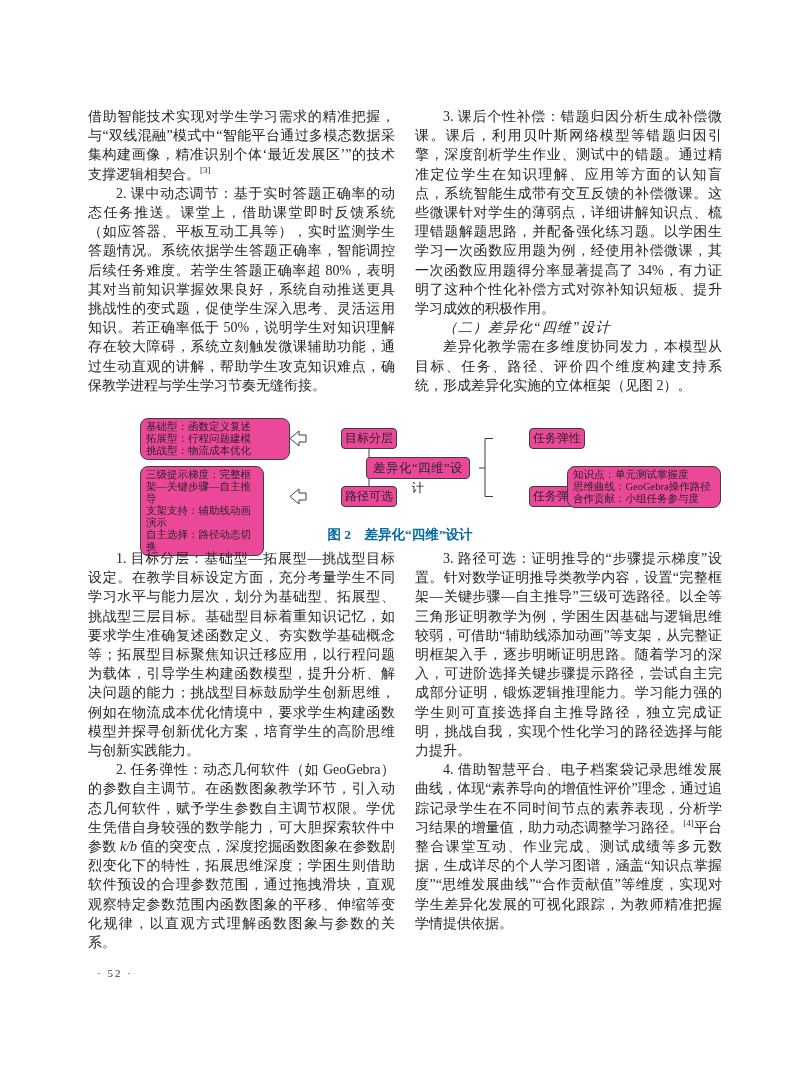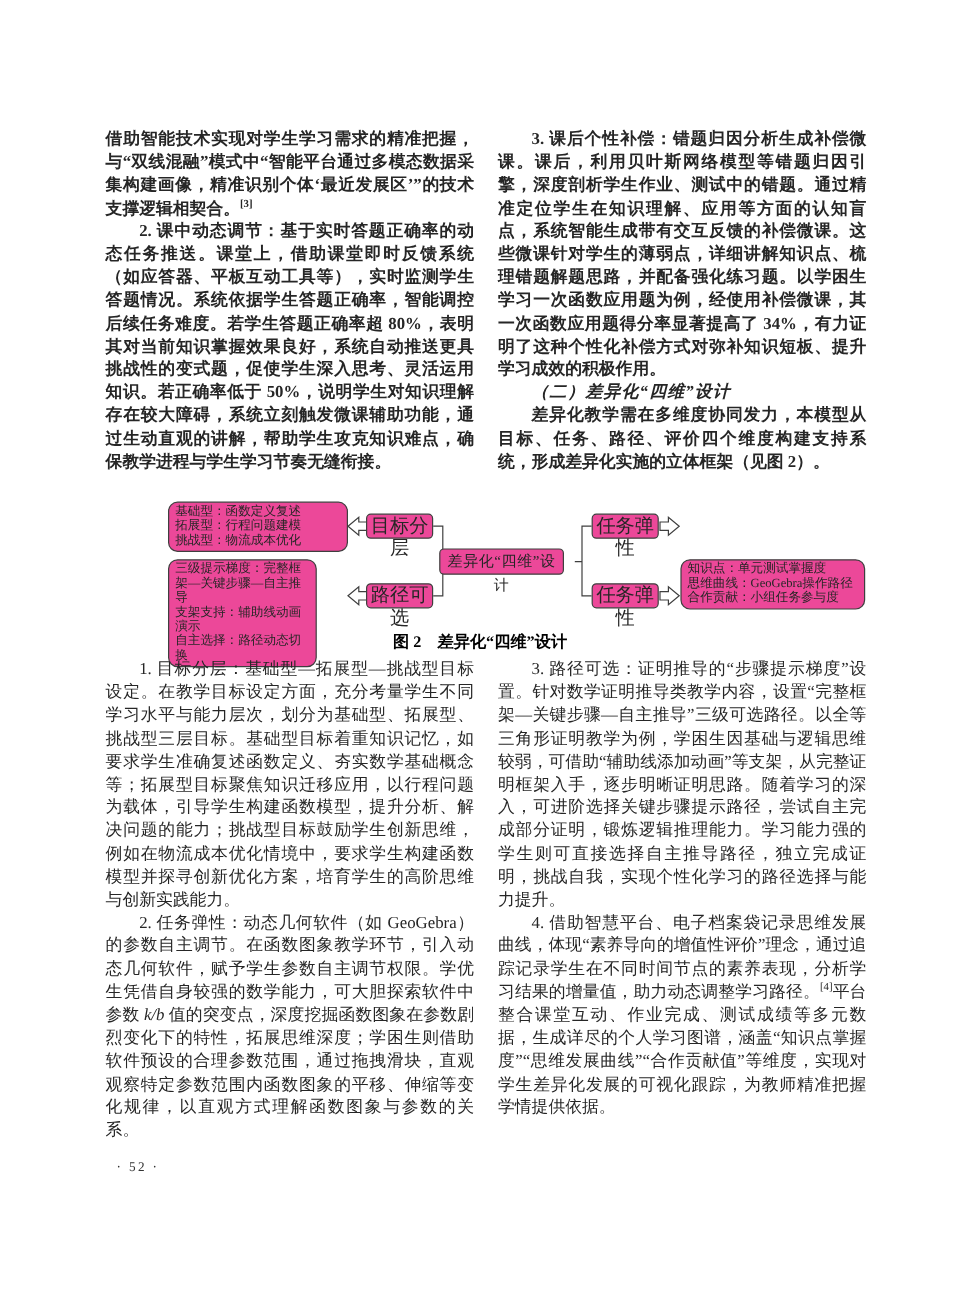--- a/index.html
+++ b/index.html
@@ -2,38 +2,38 @@
 <html><head>
 <meta charset="utf-8">
 <style>
   html,body{margin:0;padding:0;}
   body{
     width:800px;height:1077px;position:relative;background:#ffffff;
     color:#262626;font-family:"Liberation Serif","DejaVu Serif",serif;
     -webkit-font-smoothing:antialiased;overflow:hidden;
   }
   .cols{position:absolute;left:88px;width:634px;display:flex;gap:20px;}
-  .sec-top{top:107px;font-weight:bold;}
+  .sec-top{top:107px;}
   .sec-bottom{top:549px;}
   .col{width:307px;font-size:14px;line-height:19.2px;text-align:justify;text-justify:inter-ideograph;}
   .col p{margin:0;text-indent:2em;}
   .col p.noindent{text-indent:0;}
   sup{font-size:9px;line-height:0;vertical-align:super;}
   .it{font-style:italic;}
   .sub-heading{font-style:italic;letter-spacing:1px;}
   
   .figure{position:absolute;left:0;top:418px;width:800px;height:106px;}
   .figure svg{position:absolute;left:0;top:0;}
   .fbox{position:absolute;box-sizing:border-box;border:1px solid #3f3f3f;background:#ec4899;}
   .cbox{border-radius:8px;padding:2px 5px;font-size:10.5px;line-height:12px;text-align:justify;}
   .cbox div{text-align:left;}
-  .lbox{border-radius:4px;font-size:16px;line-height:19px;text-align:center;}
+  .lbox{border-radius:4px;font-size:12px;line-height:19px;text-align:center;margin-left:36px;}
   .centerbox{border-radius:4px;font-size:12.5px;line-height:20px;text-align:center;letter-spacing:0.5px;}
   .caption{position:absolute;left:0;top:526px;width:800px;text-align:center;
-    font-weight:bold;font-size:13.5px;color:#000000;}
+    font-weight:bold;font-size:13.5px;color:#0369a1;}
   .pageno{position:absolute;left:97px;top:967px;font-size:11px;letter-spacing:2px;color:#333;}
 </style>
 </head>
 <body>
 
 <div class="cols sec-top">
   <div class="col">
     <p class="noindent"><span>借助智能技术实现对学生学习需求的精准把握，与“双线混融”模式中“智能平台通过多模态数据采集构建画像，精准识别个体‘最近发展区’”的技术支撑逻辑相契合。</span><sup>[3]</sup></p>
     <p><span>2. 课中动态调节：基于实时答题正确率的动态任务推送。课堂上，借助课堂即时反馈系统（如应答器、平板互动工具等），实时监测学生答题情况。系统依据学生答题正确率，智能调控后续任务难度。若学生答题正确率超 80%，表明其对当前知识掌握效果良好，系统自动推送更具挑战性的变式题，促使学生深入思考、灵活运用知识。若正确率低于 50%，说明学生对知识理解存在较大障碍，系统立刻触发微课辅助功能，通过生动直观的讲解，帮助学生攻克知识难点，确保教学进程与学生学习节奏无缝衔接。</span></p>
   </div>

